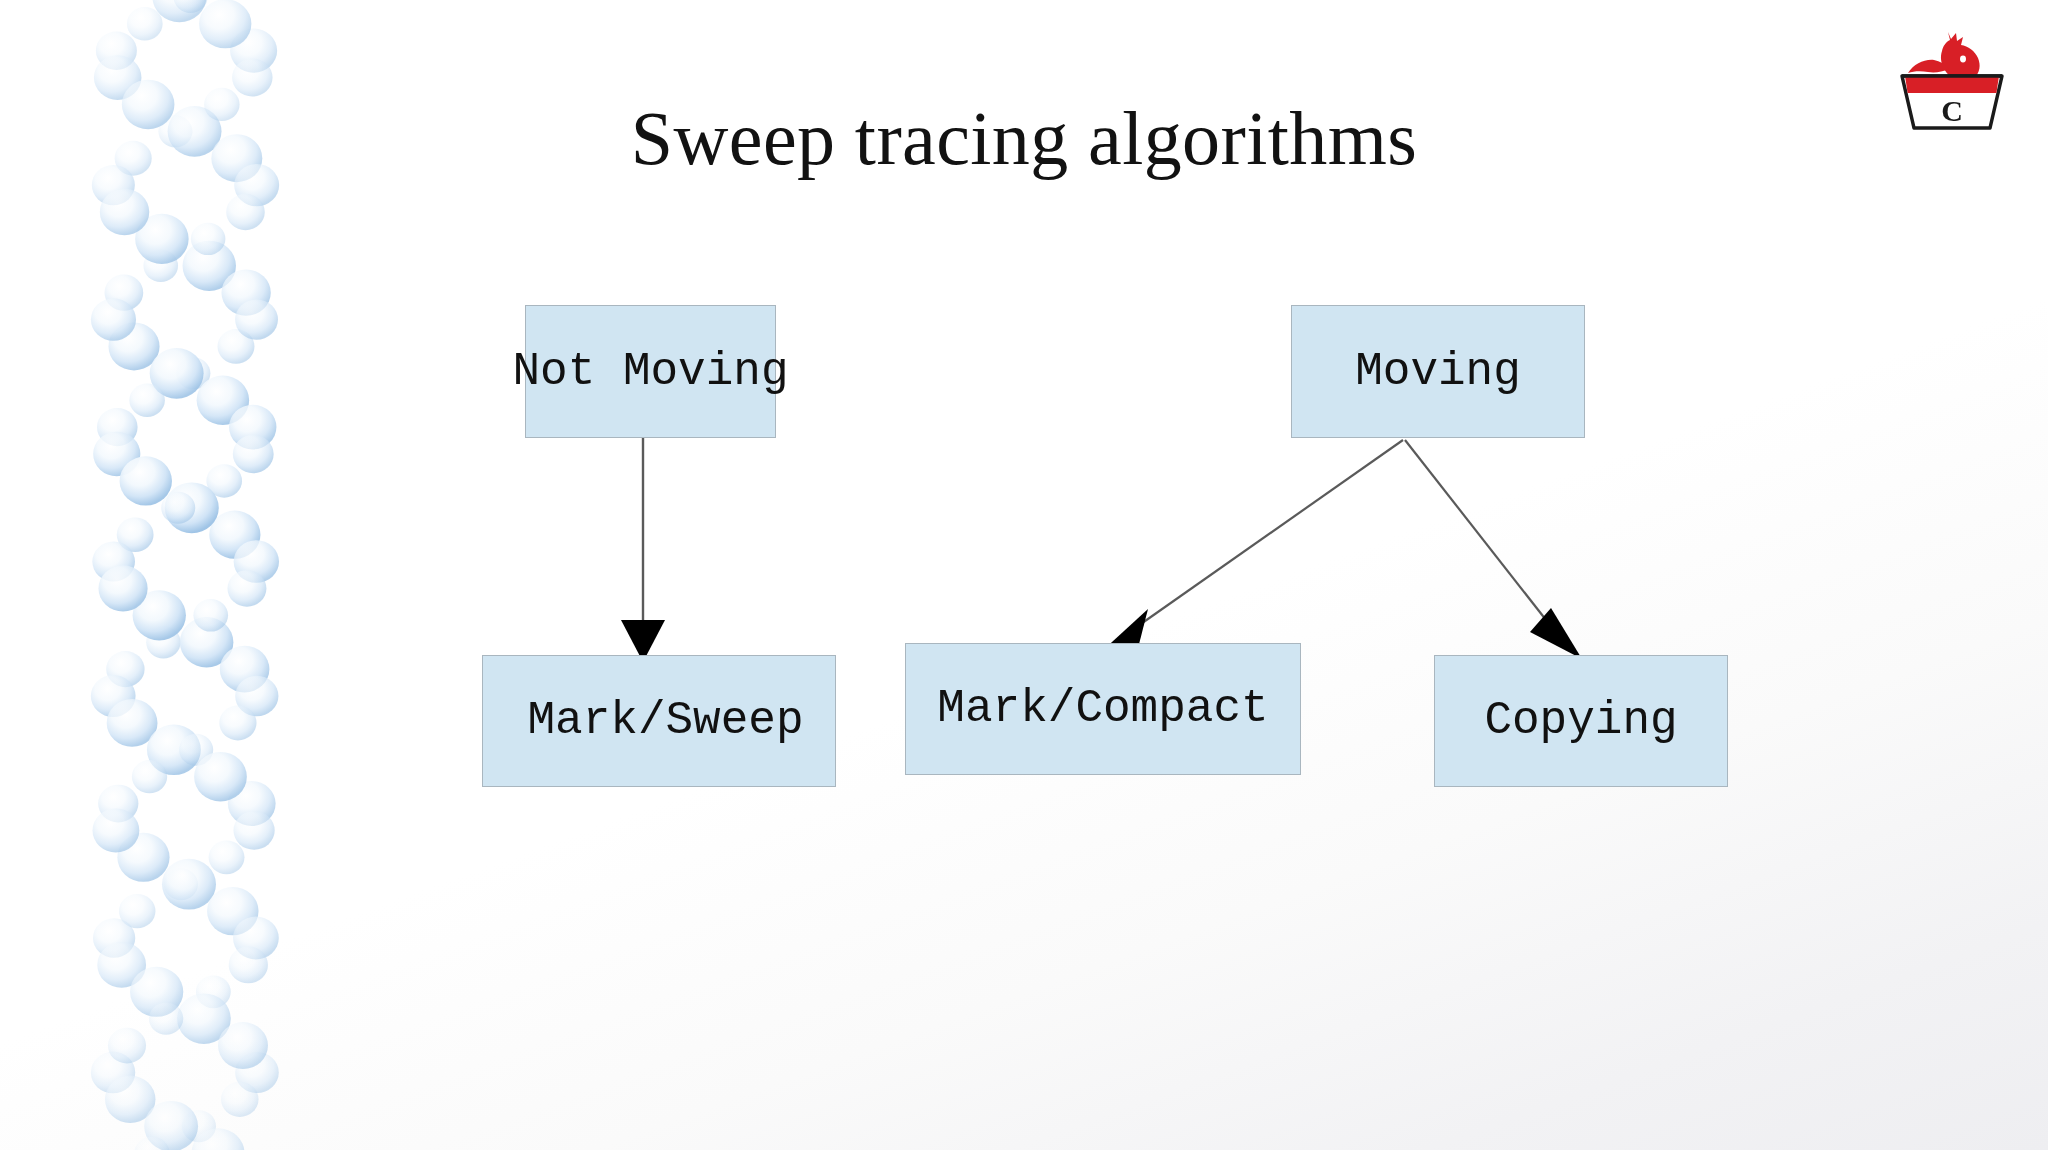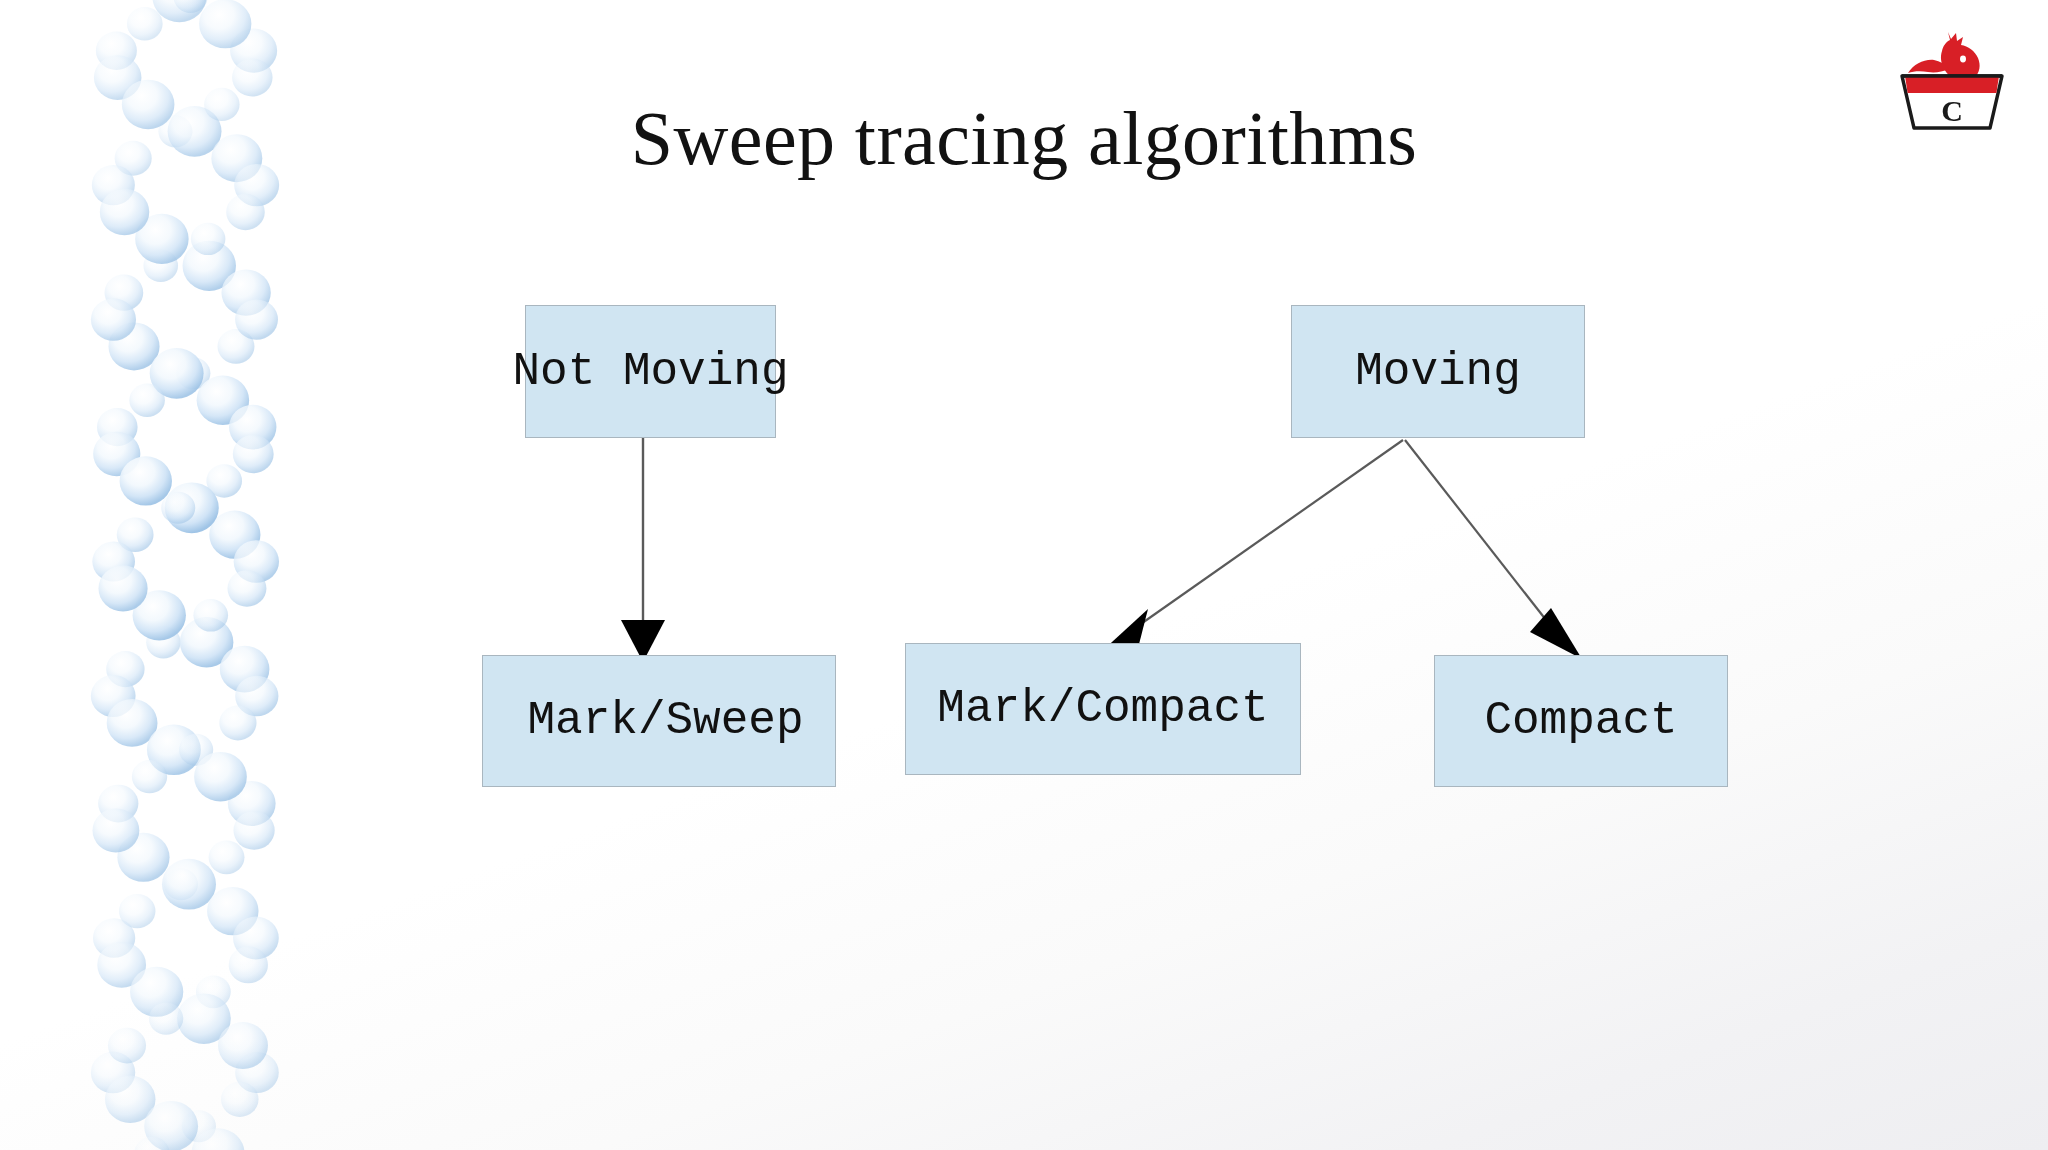--- a/index.html
+++ b/index.html
@@ -274,21 +274,21 @@
     <div class="node" id="node-moving" style="left: 1257px; top: 305px; width: 294px; height: 133px; margin-left: 34px;">
       <span>Moving</span>
     </div>
     <div class="node" id="node-mark-sweep" style="left: 482px; top: 655px; width: 354px; height: 132px;">
       <span>Mark/Sweep</span>
     </div>
     <div class="node" id="node-mark-compact" style="left: 905px; top: 643px; width: 396px; height: 132px;">
       <span>Mark/Compact</span>
     </div>
     <div class="node" id="node-copying" style="left: 1434px; top: 655px; width: 294px; height: 132px;">
-      <span>Compact</span>
+      <span>Copying</span>
     </div>
   </div>
 
   <svg id="logo" viewBox="0 0 112 104" aria-hidden="true">
 
     <g fill="#d81f26">
       <path d="M52 6 l3 7 5 -6 1 8 6 -4 -2 8 c7 1 14 6 17 13 3 7 2 15 -4 20
                -5 4 -12 4 -18 2 -5 -2 -9 -6 -12 -11 -3 -6 -4 -12 -2 -18
                1 -5 4 -9 8 -11 z"></path>
       <path d="M12 47 c6 -9 16 -14 26 -13 6 1 11 4 15 9 -7 3 -14 4 -21 3

